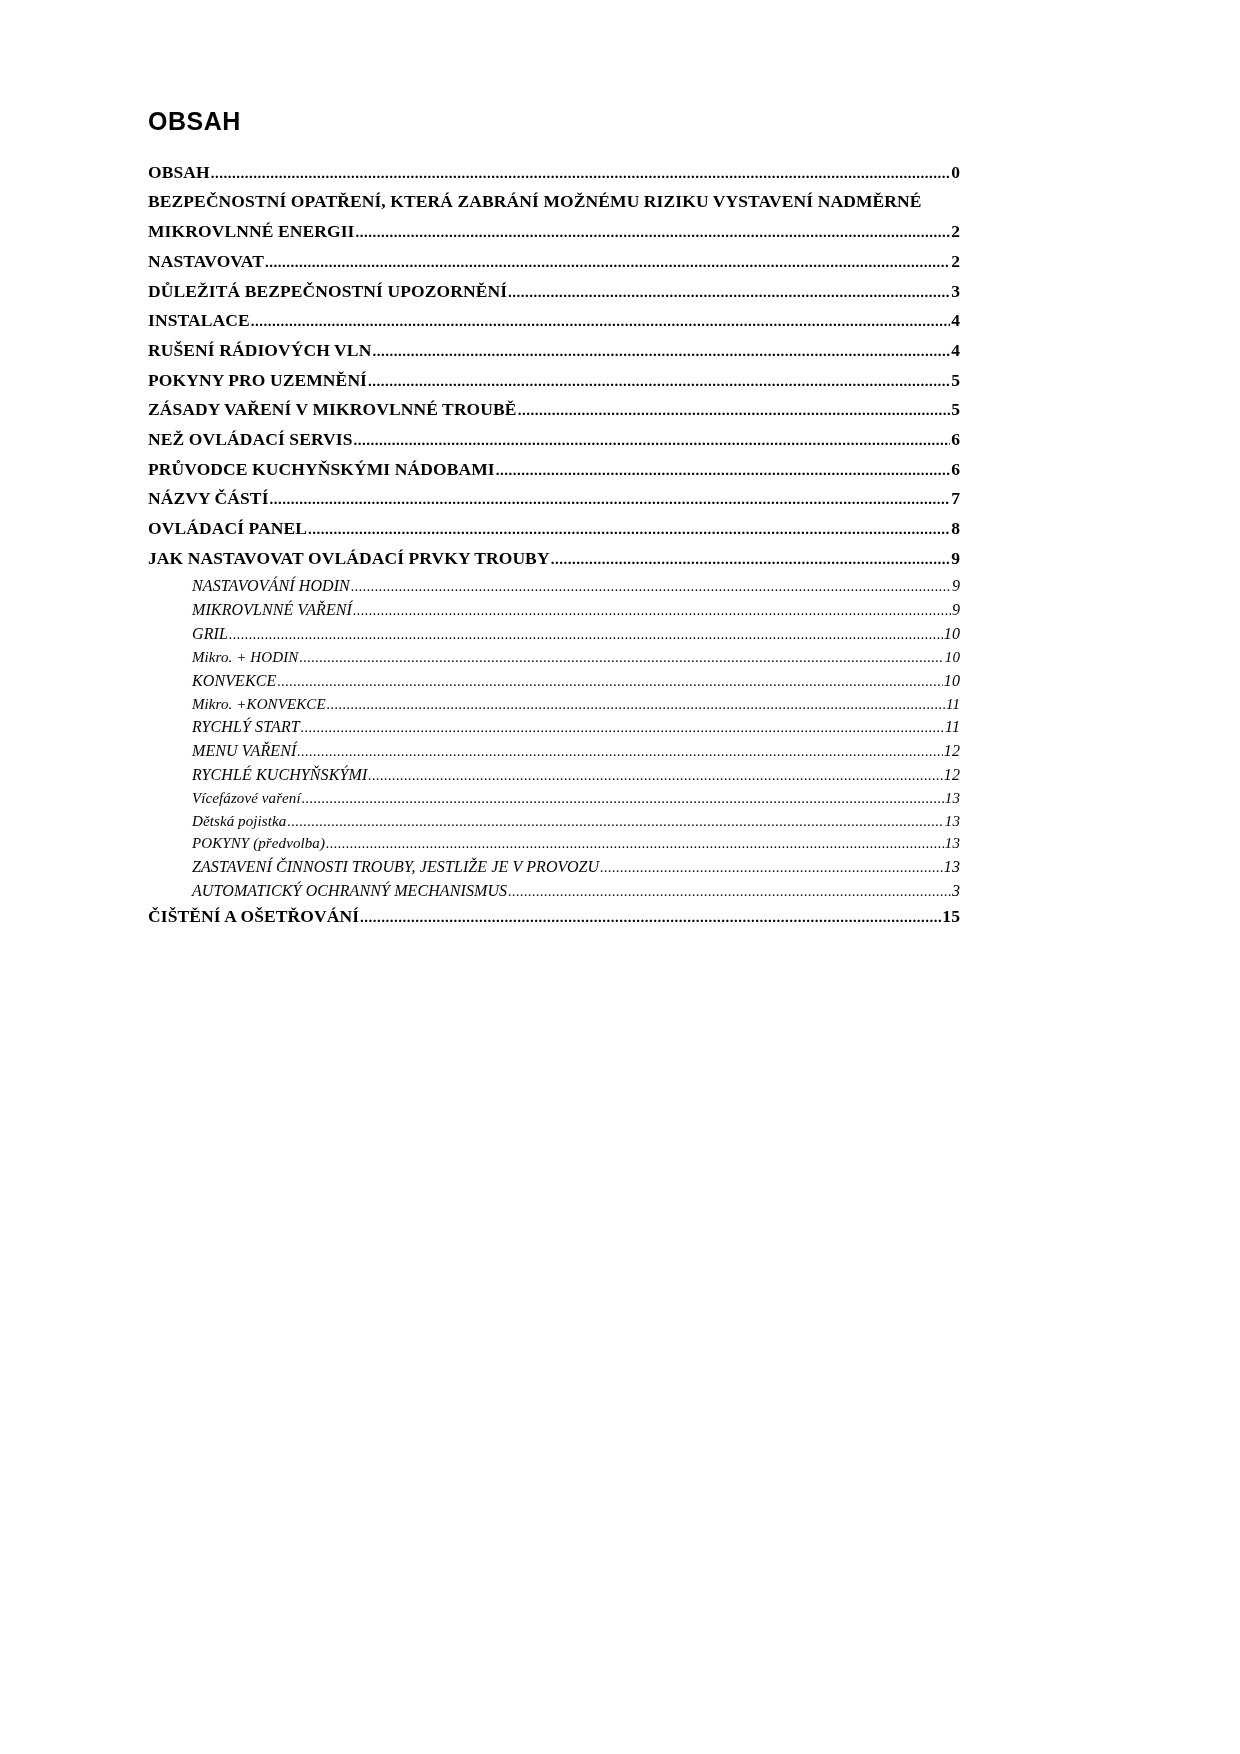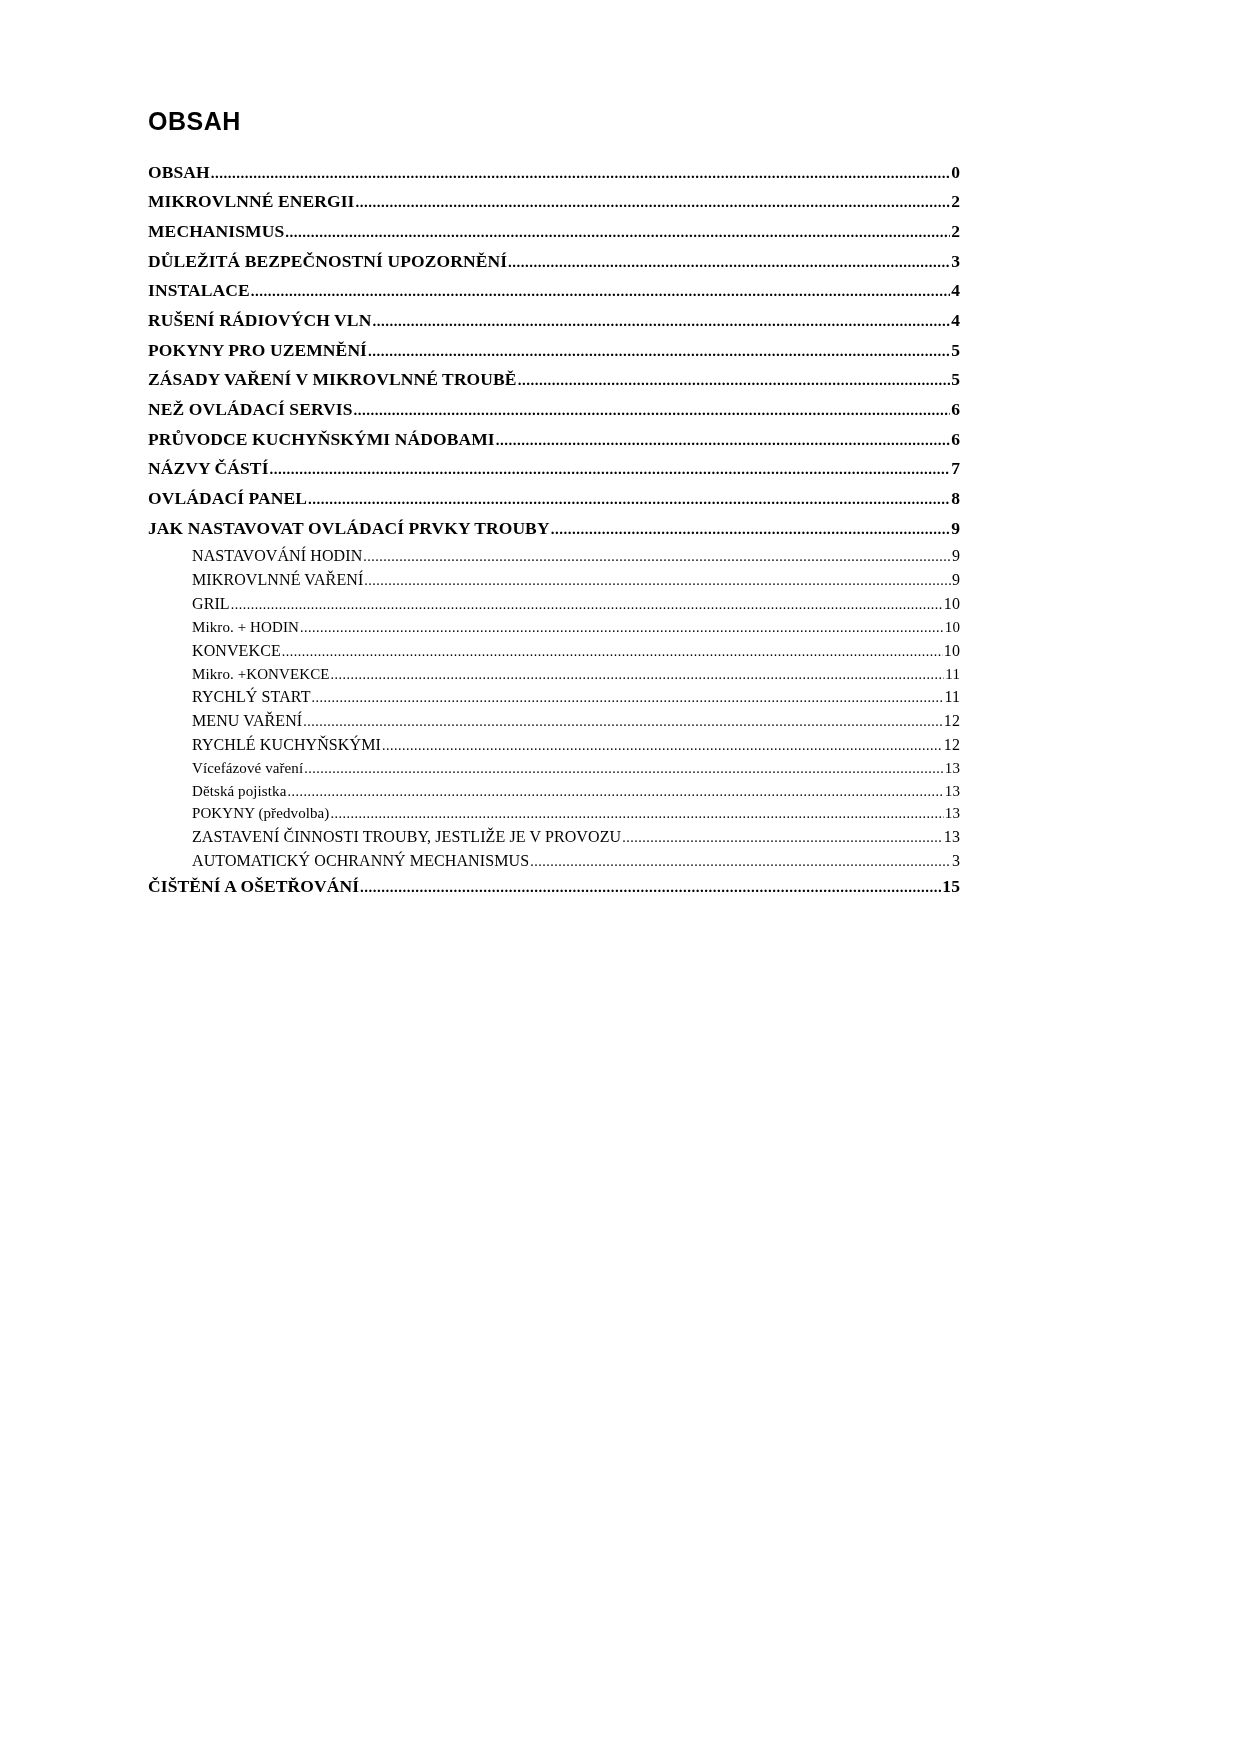--- a/index.html
+++ b/index.html
@@ -84,20 +84,21 @@
   }
 
   
   .lvl2 {
     font-size: 16px;
     margin-left: 44px;
     width: calc(100% - 44px);
     margin-bottom: 5px;
     font-weight: normal;
     letter-spacing: 0.1px;
+    font-style: italic;
   }
   .lvl2 .page-num { font-size: 16px; }
   .lvl2 .dots { font-size: 14px; }
 
   
   .small-caps {
     font-size: 15px;
   }
   .small-caps .page-num { font-size: 15px; }
 </style>
@@ -106,27 +107,28 @@
 
 <div class="page">
   <div class="content">
     <h1 class="doc-title">OBSAH</h1>
     <div class="toc" id="toc-list">
         <div class="toc-entry lvl1">
           <span class="label">OBSAH</span>
           <span class="dots">................................................................................................................................................................................................................................................................................................................................................................................................................</span>
           <span class="page-num">0</span>
         </div>
+        <div class="wrap-line"><span>BEZPEČNOSTNÍ OPATŘENÍ, KTERÁ ZABRÁNÍ MOŽNÉMU RIZIKU VYSTAVENÍ NADMĚRNÉ</span></div>
         <div class="toc-entry lvl1">
           <span class="label">MIKROVLNNÉ ENERGII</span>
           <span class="dots">................................................................................................................................................................................................................................................................................................................................................................................................................</span>
           <span class="page-num">2</span>
         </div>
         <div class="toc-entry lvl1">
-          <span class="label">MECHANISMUS</span>
+          <span class="label">NASTAVOVAT</span>
           <span class="dots">................................................................................................................................................................................................................................................................................................................................................................................................................</span>
           <span class="page-num">2</span>
         </div>
         <div class="toc-entry lvl1">
           <span class="label">DŮLEŽITÁ BEZPEČNOSTNÍ UPOZORNĚNÍ</span>
           <span class="dots">................................................................................................................................................................................................................................................................................................................................................................................................................</span>
           <span class="page-num">3</span>
         </div>
         <div class="toc-entry lvl1">
           <span class="label">INSTALACE</span>

